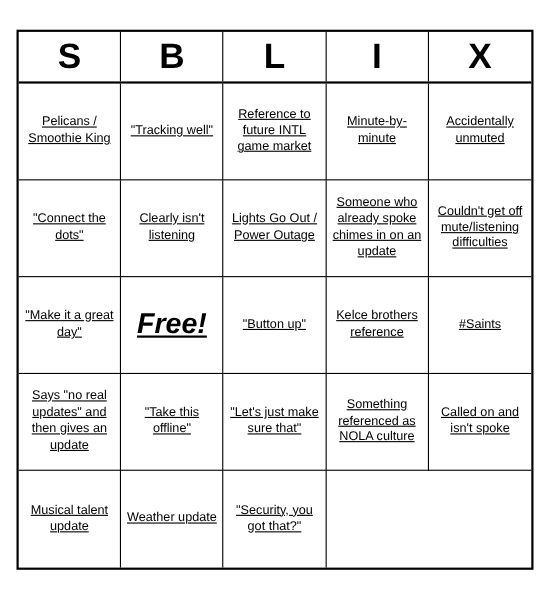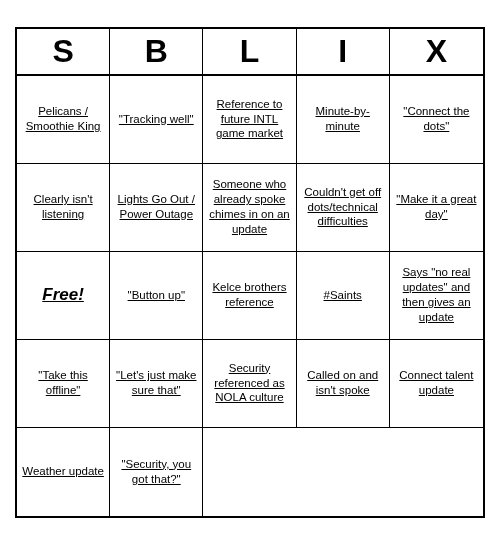--- a/index.html
+++ b/index.html
@@ -45,53 +45,54 @@
       align-items: center;
       justify-content: center;
       text-align: center;
       padding: 5px 4px;
       font-size: 11.5px;
       line-height: 1.3;
     }
     .cell:nth-child(5n) { border-right: none; }
     .cell:nth-child(n+21) { border-bottom: none; }
     .cell-free {
-      font-size: 17px;
+      font-size: 26px;
       font-weight: bold;
       font-style: italic;
     }
   </style>
 </head>
 <body>
 
 <div class="bingo-container">
   <div class="bingo-header">
   <div class="header-cell">S</div>
       <div class="header-cell">B</div>
       <div class="header-cell">L</div>
       <div class="header-cell">I</div>
       <div class="header-cell">X</div>
     </div>
   <div class="bingo-grid">
   <div class="cell">Pelicans / Smoothie King</div>
       <div class="cell">"Tracking well"</div>
       <div class="cell">Reference to future INTL game market</div>
       <div class="cell">Minute-by-minute</div>
+      <div class="cell">Accidentally unmuted</div>
       <div class="cell">"Connect the dots"</div>
       <div class="cell">Clearly isn't listening</div>
       <div class="cell">Lights Go Out / Power Outage</div>
       <div class="cell">Someone who already spoke chimes in on an update</div>
-      <div class="cell">Couldn't get off dots/technical difficulties</div>
+      <div class="cell">Couldn't get off mute/listening difficulties</div>
       <div class="cell">"Make it a great day"</div>
       <div class="cell cell-free">Free!</div>
       <div class="cell">"Button up"</div>
       <div class="cell">Kelce brothers reference</div>
       <div class="cell">#Saints</div>
       <div class="cell">Says "no real updates" and then gives an update</div>
       <div class="cell">"Take this offline"</div>
       <div class="cell">"Let's just make sure that"</div>
-      <div class="cell">Security referenced as NOLA culture</div>
+      <div class="cell">Something referenced as NOLA culture</div>
       <div class="cell">Called on and isn't spoke</div>
-      <div class="cell">Connect talent update</div>
+      <div class="cell">Musical talent update</div>
       <div class="cell">Weather update</div>
       <div class="cell">"Security, you got that?"</div>
     </div>
 </div>
 
 </body></html>

